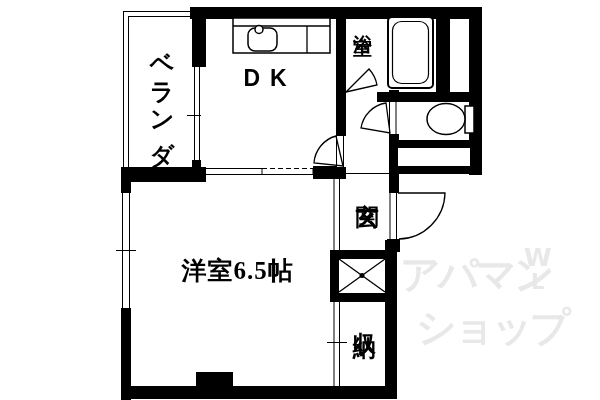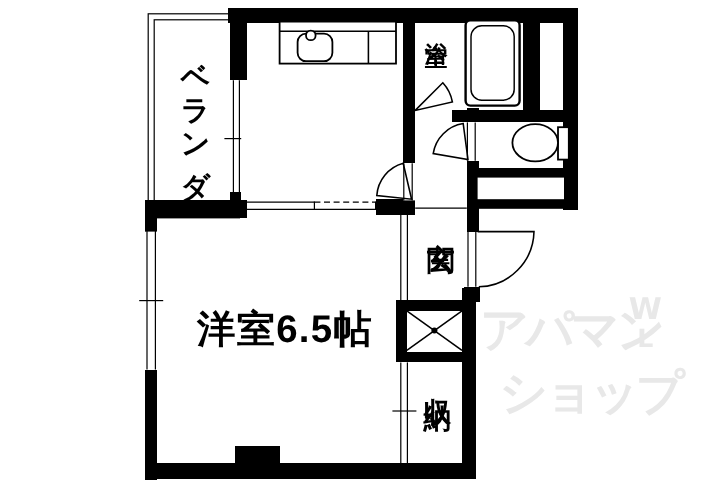--- a/index.html
+++ b/index.html
@@ -138,23 +138,24 @@
     <g>
       <path class="thin" d="M346,92 L369,69 A32,32 0 0 1 377,85 Z"></path>
       <path class="thin" d="M390,133 L386,103 A30,30 0 0 0 361,128 Z"></path>
       <path class="thin" d="M343,166 L336,136 A30,30 0 0 0 314,163 Z"></path>
       <path class="thin" d="M398,193 L445,193 A47,47 0 0 1 399,239"></path>
     </g>
   </svg>
 
   <div class="label vert" style="left:149px;top:36px;font-size:24px;letter-spacing:2px;">ベランダ</div>
 
+  <div class="label" style="left:228px;top:66px;width:84px;text-align:center;font-size:23px;letter-spacing:10px;">DK</div>
 
 
   <div class="label vert" style="left:352px;top:20px;font-size:19px;letter-spacing:2px;">浴室</div>
 
   <div class="label vert" style="left:355px;top:184px;font-size:23px;letter-spacing:4px;">玄関</div>
 
-  <div class="label" style="left:150px;top:257px;width:175px;text-align:center;font-size:32px;letter-spacing:1px;">洋室6.5帖</div>
+  <div class="label" style="left:150px;top:257px;width:175px;text-align:center;font-size:25px;letter-spacing:1px;font-family:Liberation Serif, serif;">洋室6.5帖</div>
 
   <div class="label vert" style="left:352px;top:313px;font-size:23px;letter-spacing:6px;">収納</div>
 
 </div>
 
 </body></html>

